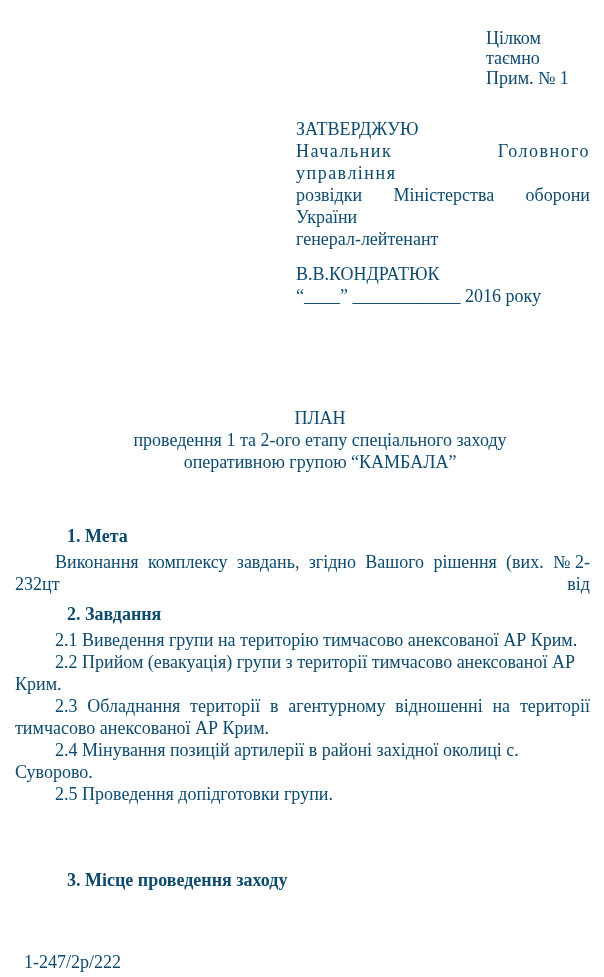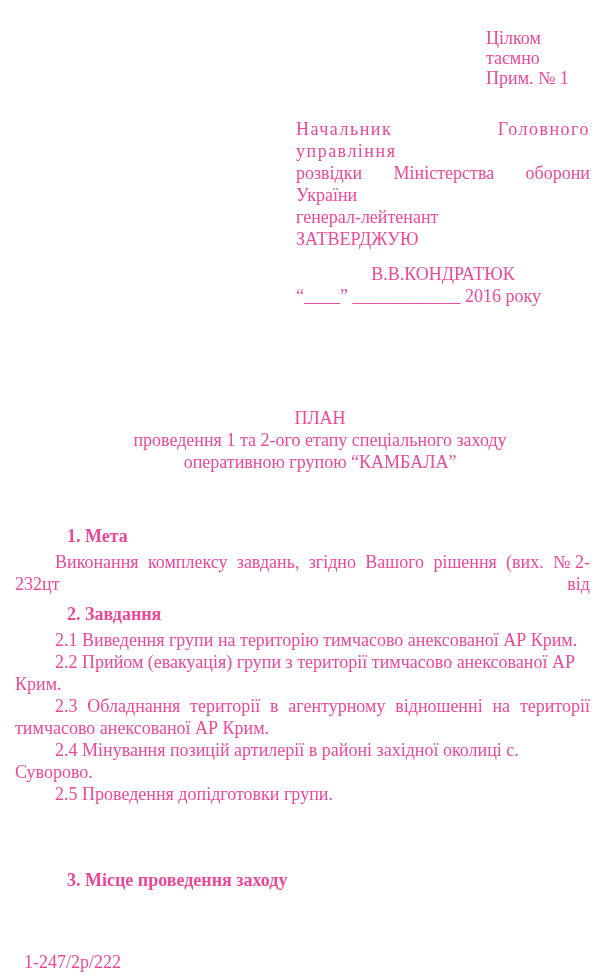--- a/index.html
+++ b/index.html
@@ -2,31 +2,31 @@
 <html lang="uk"><head>
 <meta charset="utf-8">
 <style>
   html,body { margin:0; padding:0; background:#ffffff; }
   .page {
     position:relative;
     width:604px; height:977px;
     box-sizing:border-box;
     padding-top:28px;
     background:#ffffff;
-    color:#ec4899;
+    color:#0c4a6e;
     font-family:"Liberation Serif","DejaVu Serif",serif;
     font-size:18px;
     line-height:22px;
     overflow:hidden;
   }
   .classification { margin:0 14px 0 486px; line-height:20px; }
   .approval { margin:30px 14px 0 296px; width:294px; }
   .pos-line.just { text-align:justify; text-align-last:justify; }
   .approval .pos-line:first-of-type { letter-spacing:1.5px; }
-  .signer { text-align:center; margin-top:13px; }
+  .signer { text-align:left; margin-top:13px; }
   .dateline { }
   .title-block { text-align:center; margin-top:100px;padding-left:36px; }
   .sections { margin:0 14px 0 15px; }
   .section .sec-heading { font-weight:bold; margin-left:52px; margin-bottom:4px; }
   .section-1 { margin-top:52px; }
   .section-2 { margin-top:8px; }
   .section-3 { margin-top:64px; }
   .para { margin:0; }
   .pline { line-height:22px; }
   .pline.first { text-indent:40px; }
@@ -37,26 +37,26 @@
 <body>
 
 <div class="page">
 
   <div class="classification">
     <div>Цілком таємно</div>
     <div>Прим. № 1</div>
   </div>
 
   <div class="approval">
+    <div>ЗАТВЕРДЖУЮ</div>
     <div>
         <div class="pos-line just">Начальник Головного управління</div>
         <div class="pos-line just">розвідки Міністерства оборони України</div>
         <div class="pos-line">генерал-лейтенант</div>
       </div>
-    <div>ЗАТВЕРДЖУЮ</div>
     <div class="signer">В.В.КОНДРАТЮК</div>
     <div class="dateline">“____” ____________ 2016 року</div>
   </div>
 
   <div class="title-block">
     <div>ПЛАН</div>
     <div>проведення 1 та 2-ого етапу спеціального заходу</div>
     <div>оперативною групою “КАМБАЛА”</div>
   </div>
 

